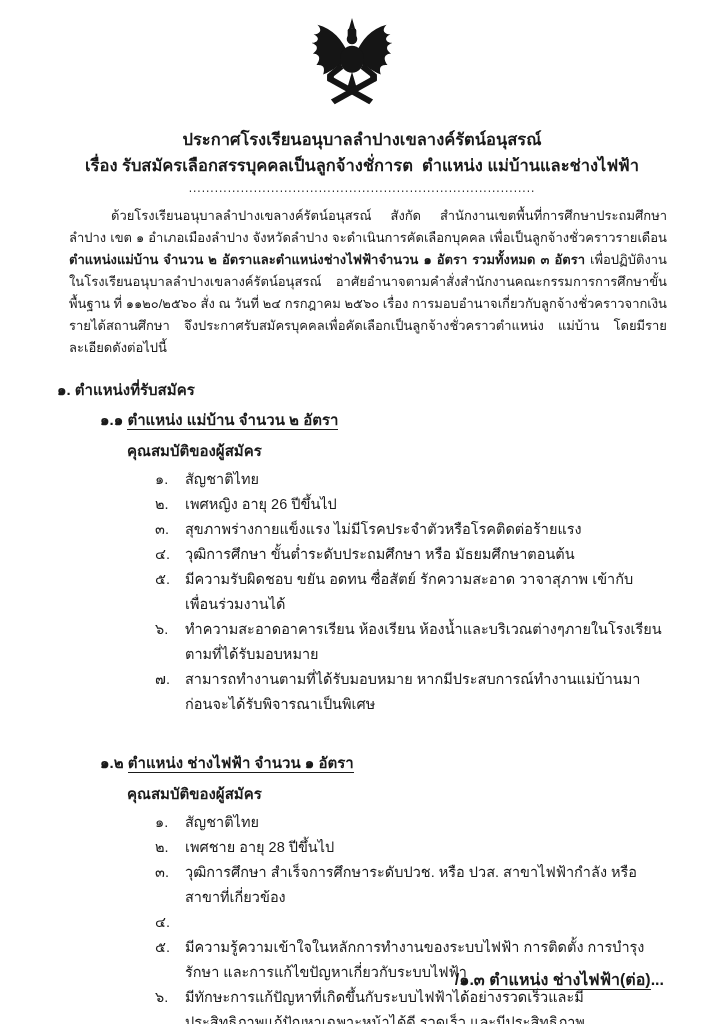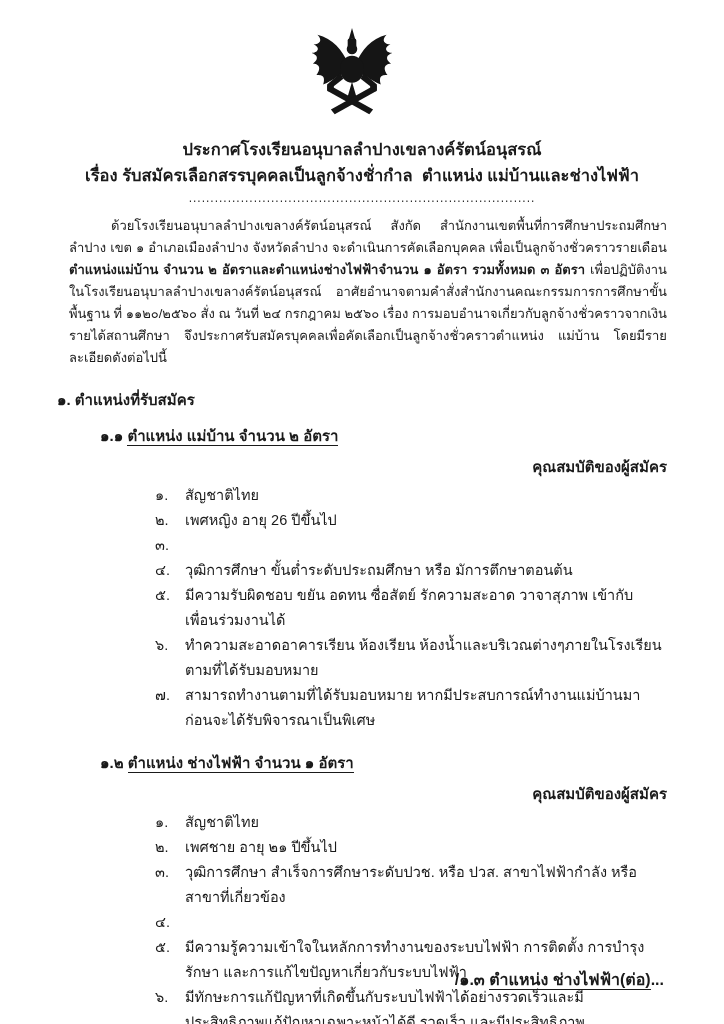--- a/index.html
+++ b/index.html
@@ -6,21 +6,21 @@
   html, body { background: #ffffff; }
   body {
     width: 724px; height: 1024px;
     font-family: "Liberation Sans", sans-serif;
     color: #1a1a1a;
   }
   .page {
     position: relative;
     width: 724px; height: 1024px;
     background: #ffffff;
-    padding: 26px 57px 0 57px;
+    padding: 16px 57px 0 57px;
     overflow: hidden;
   }
   .emblem {
     width: 96px; height: 98px;
     margin: 0 auto 12px auto;
     transform: translateX(-10px);
   }
   .emblem svg { display: block; width: 100%; height: 100%; }
   .title-line {
     text-align: center;
@@ -53,46 +53,45 @@
   .sec-heading {
     font-weight: bold;
     font-size: 15px;
     line-height: 26px;
     margin-top: 18px;
   }
   .sub-heading {
     padding-left: 43px;
     font-size: 15px;
     line-height: 28px;
-    margin-top: 9px;
+    margin-top: 3px;
   }
   .qual-heading {
     padding-left: 70px;
     font-weight: bold;
     font-size: 15px;
     line-height: 26px;
     margin: 4px 0 3px 0;
-    text-align: right;
   }
   .qual-list { margin-bottom: 12px; }
   .list-item {
     display: flex;
     padding-left: 98px;
     font-size: 14.5px;
     line-height: 25px;
   }
   .list-item .num {
     width: 30px;
     flex-shrink: 0;
   }
   .list-item .txt {
     flex: 1;
     padding-right: 4px;
   }
-  .sub-block-2 { margin-top: 16px; }
+  .sub-block-2 { margin-top: 32px; }
   .continuation-note {
     position: absolute;
     right: 60px;
     bottom: 32px;
     font-size: 16px;
     font-weight: bold;
     white-space: pre;
   }
 </style>
 </head>
@@ -114,44 +113,45 @@
         <path d="M50 57 L57 81 L50 76 L43 81 Z"></path>
         <path d="M29 62 L72 86 L68 91 L25 67 Z"></path>
         <path d="M71 62 L28 86 L32 91 L75 67 Z"></path>
         <rect x="24" y="60" width="7" height="7" rx="1"></rect>
         <rect x="69" y="60" width="7" height="7" rx="1"></rect>
       </g>
     </svg>
   </div>
 
   <div class="title-line">ประกาศโรงเรียนอนุบาลลำปางเขลางค์รัตน์อนุสรณ์</div>
-  <div class="title-line">เรื่อง รับสมัครเลือกสรรบุคคลเป็นลูกจ้างชั่ากำล  ตำแหน่ง แม่บ้านและช่างไฟฟ้า</div>
+  <div class="title-line">เรื่อง รับสมัครเลือกสรรบุคคลเป็นลูกจ้างชั่การต  ตำแหน่ง แม่บ้านและช่างไฟฟ้า</div>
   <div class="dots-divider">................................................................................</div>
 
   <p class="intro"><span>ด้วยโรงเรียนอนุบาลลำปางเขลางค์รัตน์อนุสรณ์ สังกัด สำนักงานเขตพื้นที่การศึกษาประถมศึกษาลำปาง เขต ๑ อำเภอเมืองลำปาง จังหวัดลำปาง จะดำเนินการคัดเลือกบุคคล เพื่อเป็นลูกจ้างชั่วคราวรายเดือน </span><span class="bold">ตำแหน่งแม่บ้าน จำนวน ๒ อัตราและตำแหน่งช่างไฟฟ้าจำนวน ๑ อัตรา รวมทั้งหมด ๓ อัตรา</span><span> เพื่อปฏิบัติงานในโรงเรียนอนุบาลลำปางเขลางค์รัตน์อนุสรณ์ อาศัยอำนาจตามคำสั่งสำนักงานคณะกรรมการการศึกษาขั้นพื้นฐาน ที่ ๑๑๒๐/๒๕๖๐ สั่ง ณ วันที่ ๒๔ กรกฎาคม ๒๕๖๐ เรื่อง การมอบอำนาจเกี่ยวกับลูกจ้างชั่วคราวจากเงินรายได้สถานศึกษา จึงประกาศรับสมัครบุคคลเพื่อคัดเลือกเป็นลูกจ้างชั่วคราวตำแหน่ง แม่บ้าน โดยมีรายละเอียดดังต่อไปนี้</span></p>
 
   <div class="sec-heading">๑. ตำแหน่งที่รับสมัคร</div>
 
   <div class="sub-heading"><span class="bold">๑.๑ </span><span class="bold underline">ตำแหน่ง แม่บ้าน  จำนวน ๒ อัตรา</span></div>
   <div class="qual-heading">คุณสมบัติของผู้สมัคร</div>
   <div class="qual-list">
     <div class="list-item">
         <span class="num">๑.</span>
         <span class="txt">สัญชาติไทย</span>
       </div>
     <div class="list-item">
         <span class="num">๒.</span>
         <span class="txt">เพศหญิง อายุ 26 ปีขึ้นไป</span>
       </div>
     <div class="list-item">
         <span class="num">๓.</span>
+        <span class="txt">สุขภาพร่างกายแข็งแรง ไม่มีโรคประจำตัวหรือโรคติดต่อร้ายแรง</span>
       </div>
     <div class="list-item">
         <span class="num">๔.</span>
-        <span class="txt">วุฒิการศึกษา ขั้นต่ำระดับประถมศึกษา หรือ มัการตึกษาตอนต้น</span>
+        <span class="txt">วุฒิการศึกษา ขั้นต่ำระดับประถมศึกษา หรือ มัธยมศึกษาตอนต้น</span>
       </div>
     <div class="list-item">
         <span class="num">๕.</span>
         <span class="txt">มีความรับผิดชอบ ขยัน อดทน ซื่อสัตย์ รักความสะอาด วาจาสุภาพ เข้ากับเพื่อนร่วมงานได้</span>
       </div>
     <div class="list-item">
         <span class="num">๖.</span>
         <span class="txt">ทำความสะอาดอาคารเรียน ห้องเรียน ห้องน้ำและบริเวณต่างๆภายในโรงเรียนตามที่ได้รับมอบหมาย</span>
       </div>
     <div class="list-item">
@@ -162,21 +162,21 @@
 
   <div class="sub-heading sub-block-2"><span class="bold">๑.๒ </span><span class="bold underline">ตำแหน่ง ช่างไฟฟ้า จำนวน  ๑  อัตรา</span></div>
   <div class="qual-heading">คุณสมบัติของผู้สมัคร</div>
   <div class="qual-list">
     <div class="list-item">
         <span class="num">๑.</span>
         <span class="txt">สัญชาติไทย</span>
       </div>
     <div class="list-item">
         <span class="num">๒.</span>
-        <span class="txt">เพศชาย อายุ ๒๑ ปีขึ้นไป</span>
+        <span class="txt">เพศชาย อายุ 28 ปีขึ้นไป</span>
       </div>
     <div class="list-item">
         <span class="num">๓.</span>
         <span class="txt">วุฒิการศึกษา สำเร็จการศึกษาระดับปวช. หรือ ปวส. สาขาไฟฟ้ากำลัง หรือสาขาที่เกี่ยวข้อง</span>
       </div>
     <div class="list-item">
         <span class="num">๔.</span>
       </div>
     <div class="list-item">
         <span class="num">๕.</span>

